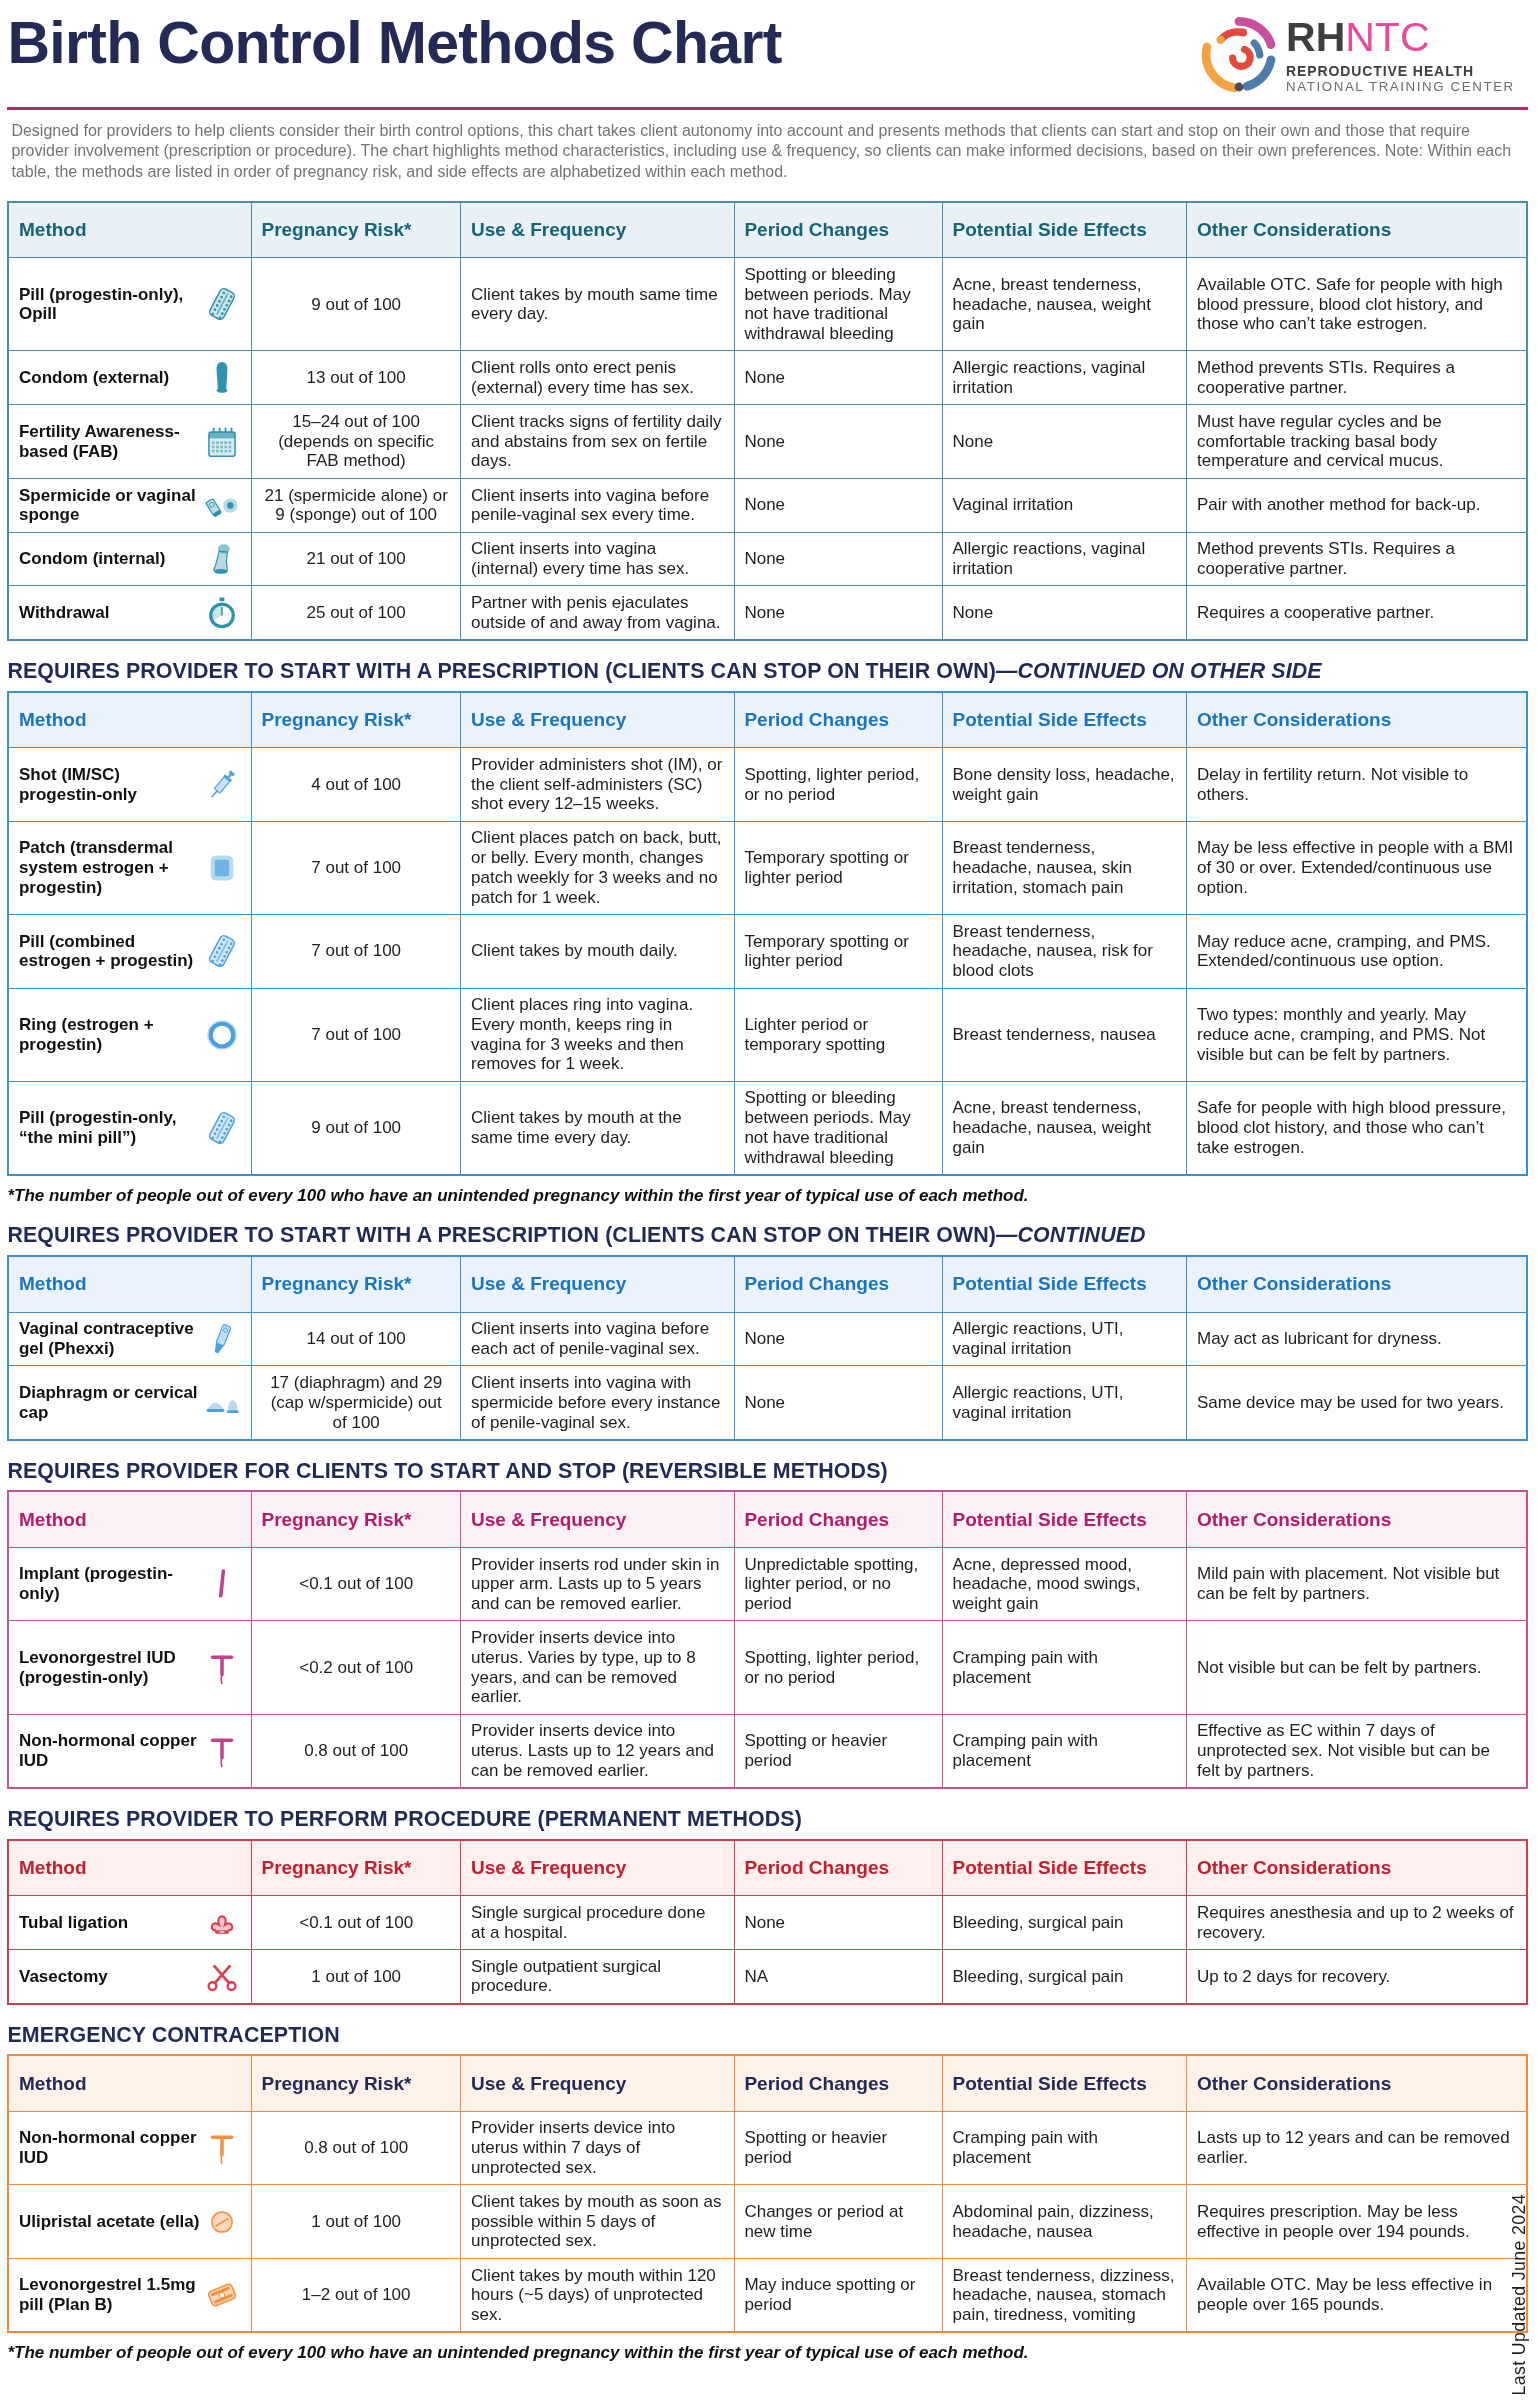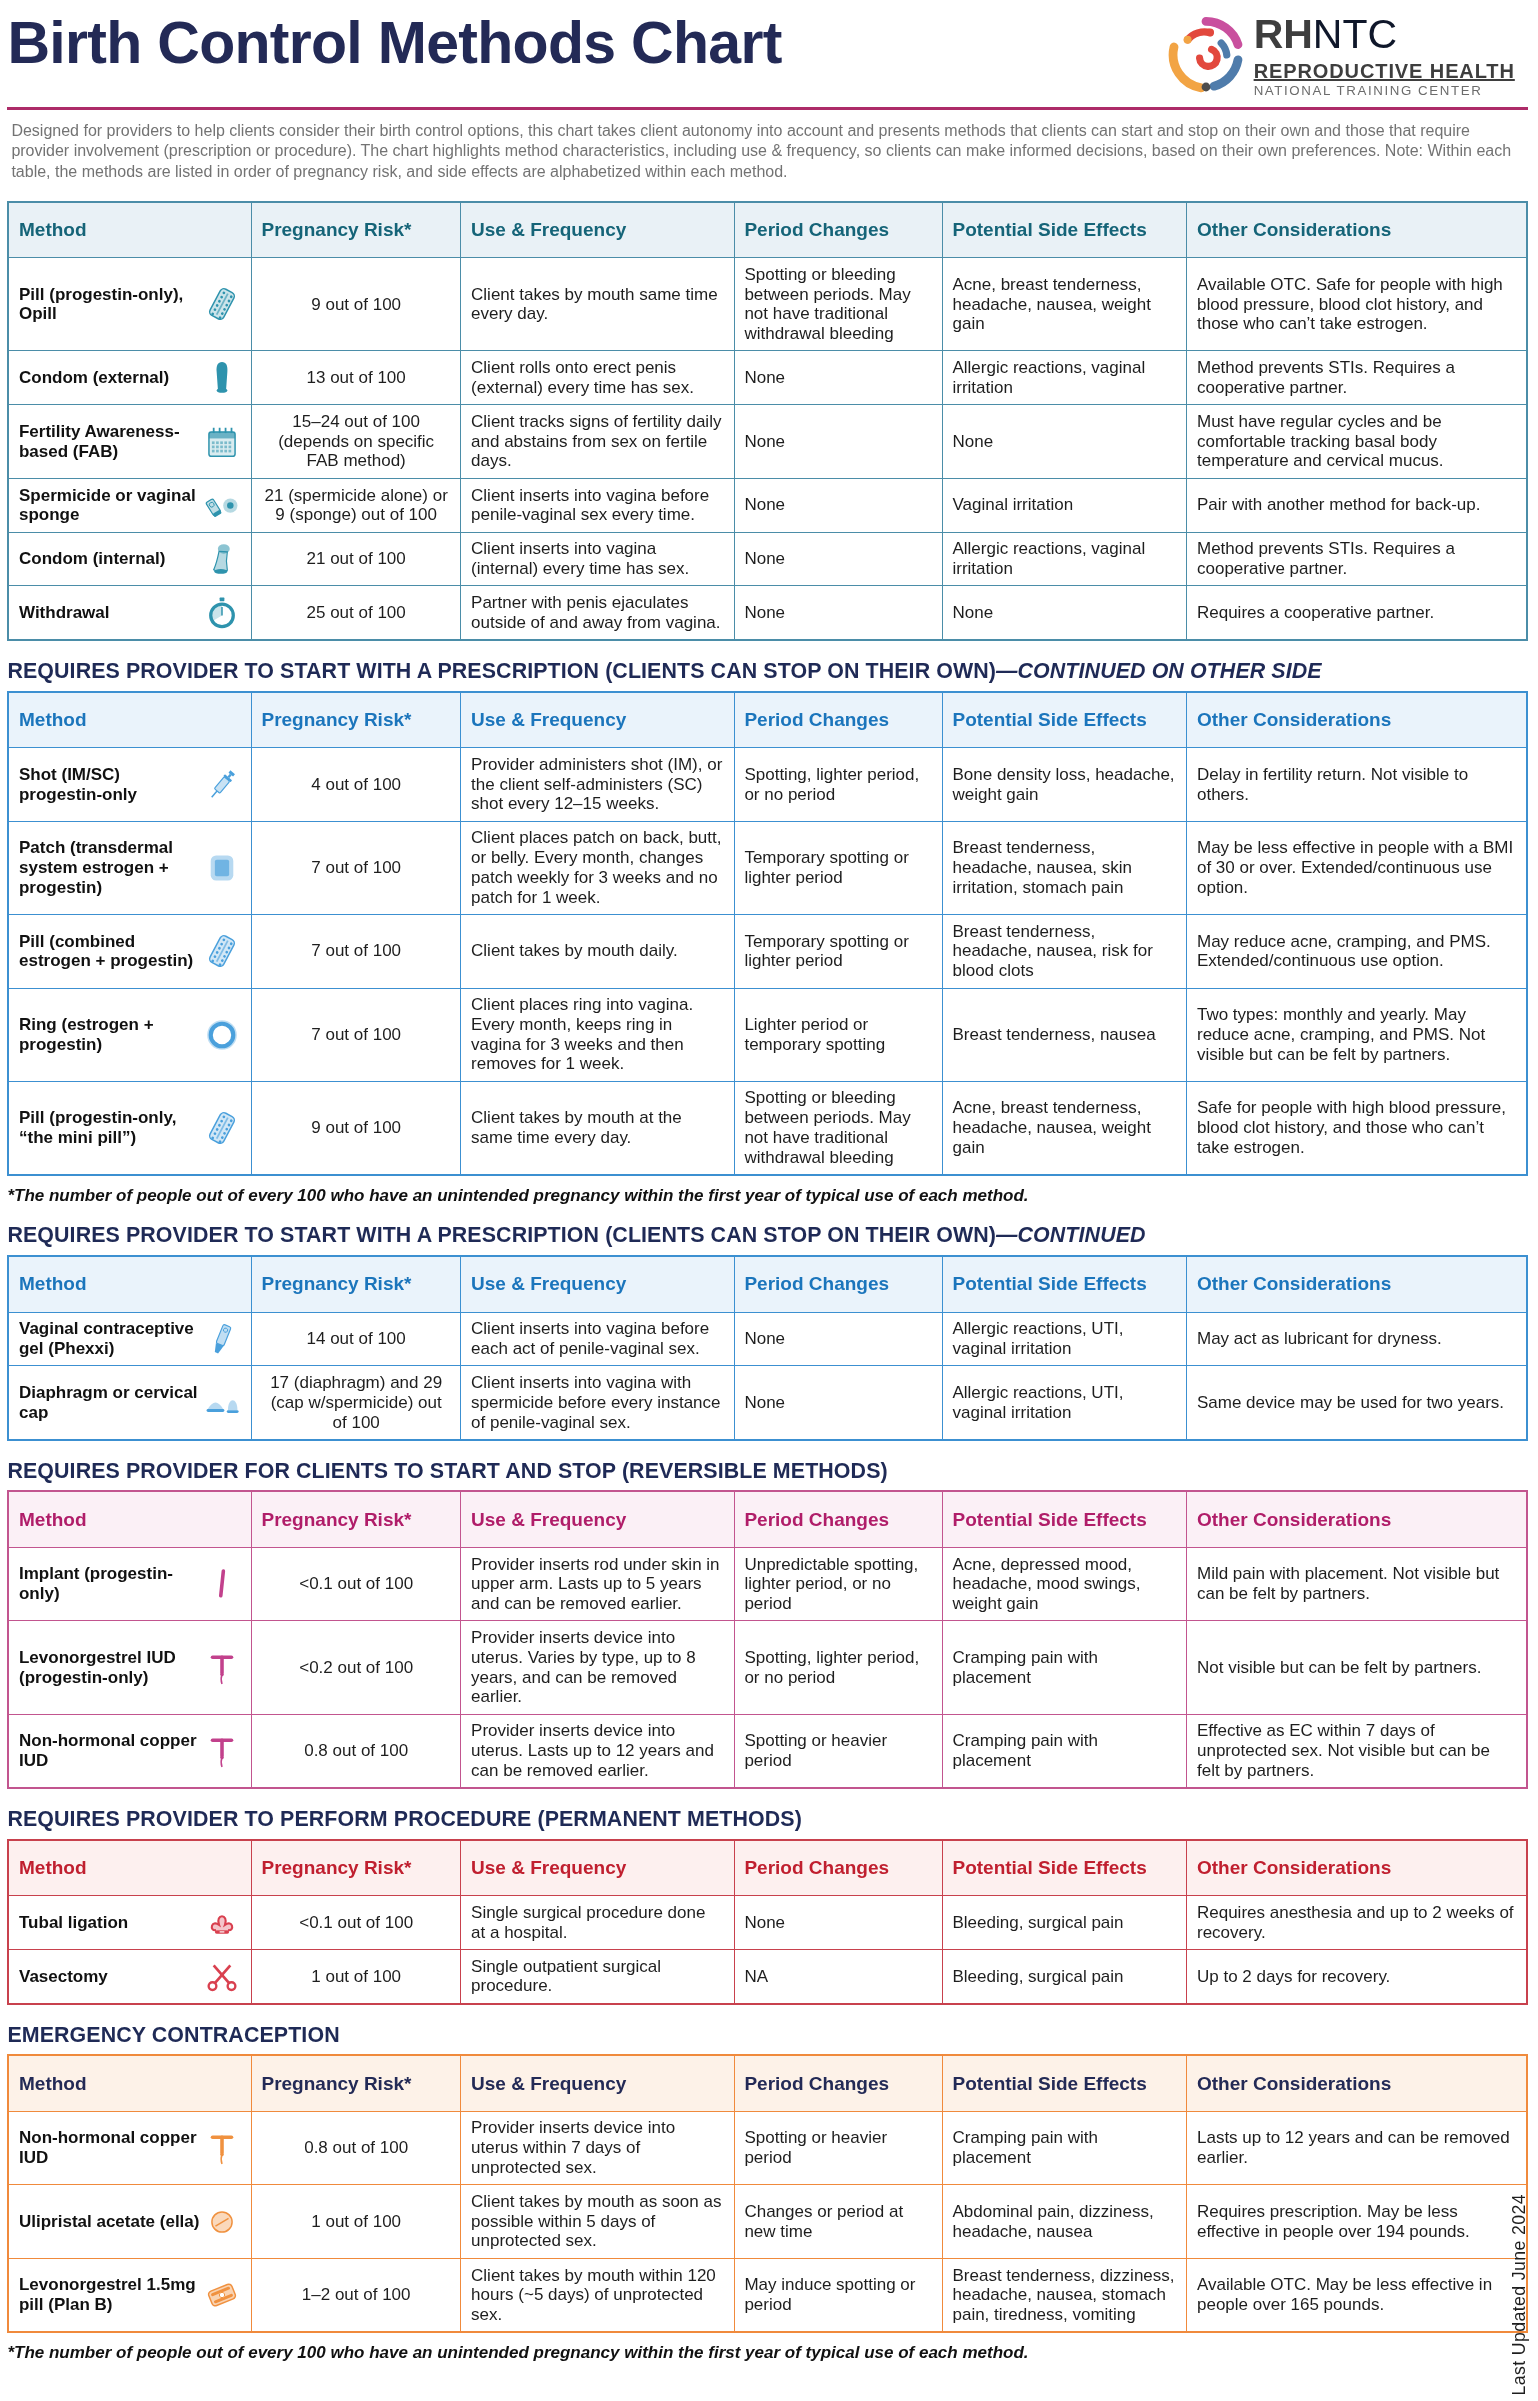--- a/index.html
+++ b/index.html
@@ -4,22 +4,22 @@
 <style>
   html,body{margin:0;padding:0;background:#fff;}
   body{font-family:"Liberation Sans","DejaVu Sans",sans-serif;color:#222;}
   .page{position:relative;width:1534px;height:2401px;box-sizing:border-box;padding:10.3px 5.9px 0 7.4px;background:#fff;overflow:hidden;}
   
   .top{display:flex;justify-content:space-between;align-items:flex-start;}
   h1{margin:3px 0 0;font-size:59px;line-height:1.02;font-weight:800;color:#232a56;letter-spacing:-0.7px;}
   .logo{display:flex;align-items:center;gap:7.4px;margin:4.4px 13.3px 0 0;}
   .logo-acronym{font-size:41px;line-height:.95;color:#3e3e3e;letter-spacing:0;}
   .logo-acronym .rh{font-weight:800;}
-  .logo-acronym .ntc{font-weight:300;color:#0f172a;}
-  .logo-line1{font-size:20px;font-weight:800;color:#3e3e3e;letter-spacing:0.9px;margin-top:6px;text-decoration:underline;}
+  .logo-acronym .ntc{font-weight:300;color:#ec4899;}
+  .logo-line1{font-size:14px;font-weight:800;color:#3e3e3e;letter-spacing:0.9px;margin-top:6px;}
   .logo-line2{font-size:13.3px;font-weight:400;color:#6b6b6b;letter-spacing:1.6px;}
   .title-rule{height:3.7px;background:#ad2b68;margin:8.9px 0 10.3px;}
   .intro{font-size:16px;line-height:1.3;margin:4px;color:#737373;max-width:1518px;}
   
   .sec{margin-top:17.7px;}
   .sec-h{margin:0 0 6.7px;font-size:21.4px;font-weight:800;color:#1f2a56;letter-spacing:0.1px;}
   .sec-h .sfx{font-style:italic;font-weight:800;}
   table.mt{width:100%;border-collapse:collapse;border:2.2px solid var(--bd);table-layout:fixed;}
   table.mt th{background:var(--hbg);color:var(--htx);font-size:19px;font-weight:700;text-align:left;padding:16.3px 9.6px;border:1.5px solid var(--bd);}
   table.mt td{font-size:17px;line-height:1.16;padding:6.7px 9.6px;border:1.5px solid var(--bd);vertical-align:middle;color:#1e1e1e;}

